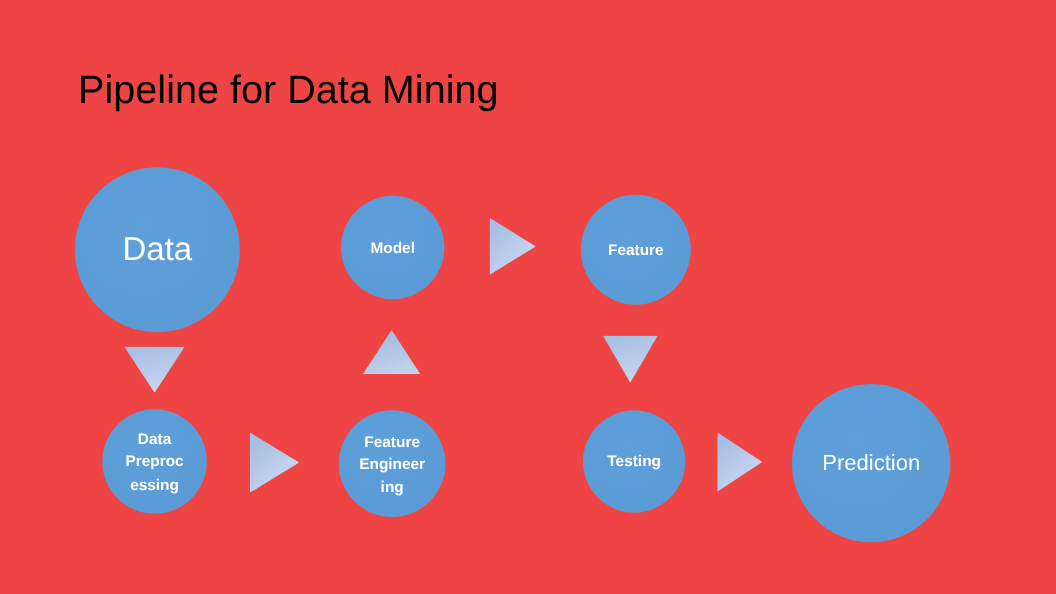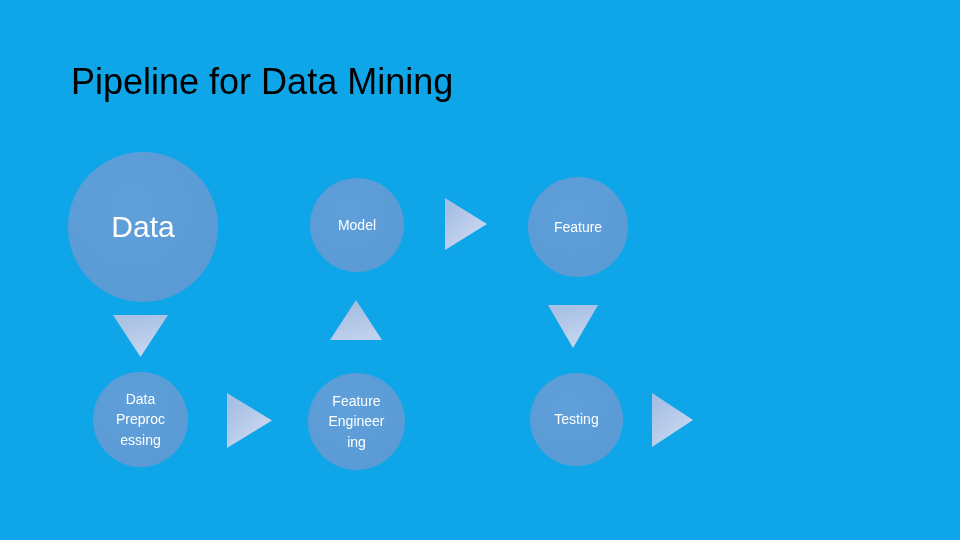--- a/index.html
+++ b/index.html
@@ -1,20 +1,20 @@
 <!DOCTYPE html>
 <html><head>
 <meta charset="utf-8">
 <style>
   html, body { margin: 0; padding: 0; background: #ffffff; }
   .slide {
     position: relative;
     width: 960px;
     height: 540px;
-    background: #0ea5e9;
+    background: #ef4444;
     overflow: hidden;
     font-family: "Liberation Sans", sans-serif;
   }
   .slide-title {
     position: absolute;
     left: 71px;
     top: 60px;
     font-size: 36px;
     line-height: 1.2;
     font-weight: 400;
@@ -25,21 +25,21 @@
     position: absolute;
     border-radius: 50%;
     background: radial-gradient(circle at 42% 36%, #5fa0da 0%, #5b9bd5 75%);
     color: #ffffff;
     display: flex;
     align-items: center;
     justify-content: center;
     text-align: center;
   }
   .node-label { white-space: pre-line; }
-  .node-small { font-size: 14px; font-weight: normal; line-height: 1.45; }
+  .node-small { font-size: 14px; font-weight: bold; line-height: 1.45; }
   .n-data        { left:  68px; top: 152px; width: 150px; height: 150px; font-size: 30px; }
   .n-model       { left: 310px; top: 178px; width:  94px; height:  94px; }
   .n-training    { left: 528px; top: 177px; width: 100px; height: 100px; }
   .n-preproc     { left:  93px; top: 372px; width:  95px; height:  95px; }
   .n-feature     { left: 308px; top: 373px; width:  97px; height:  97px; }
   .n-testing     { left: 530px; top: 373px; width:  93px; height:  93px; }
   .n-prediction  { left: 720px; top: 349px; width: 144px; height: 144px; font-size: 20px; }
   .arrow { position: absolute; }
   .a-right {
     clip-path: polygon(0 0, 100% 50%, 0 100%);
@@ -88,20 +88,23 @@
   <div class="node n-testing node-small">
     <span class="node-label">Testing</span>
   </div>
 
   <div class="node n-feature node-small">
     <span class="node-label">Feature
 Engineer
 ing</span>
   </div>
 
+  <div class="node n-prediction">
+    <span class="node-label">Prediction</span>
+  </div>
 
   <div class="arrow a-down a-data-down"></div>
 
   <div class="arrow a-right a-preproc-right"></div>
 
   <div class="arrow a-up a-feature-up"></div>
 
   <div class="arrow a-right a-model-right"></div>
 
   <div class="arrow a-down a-training-down"></div>

